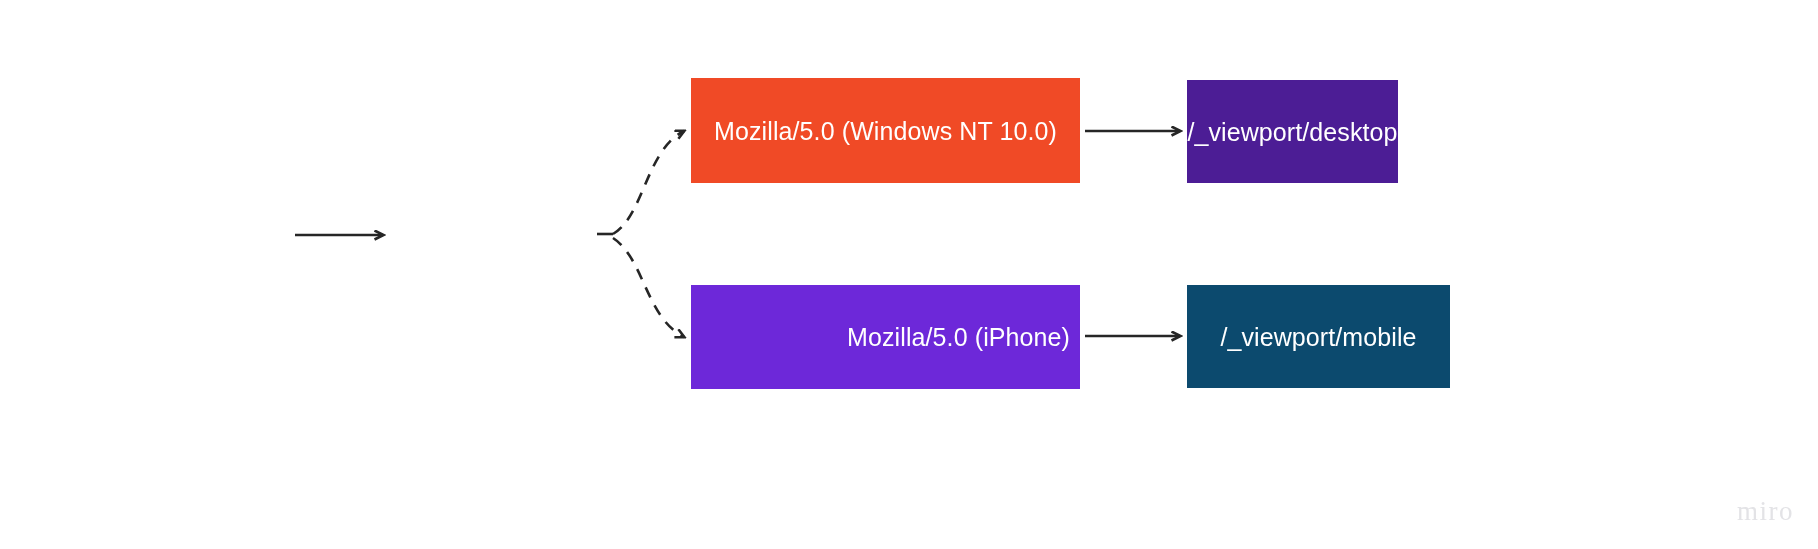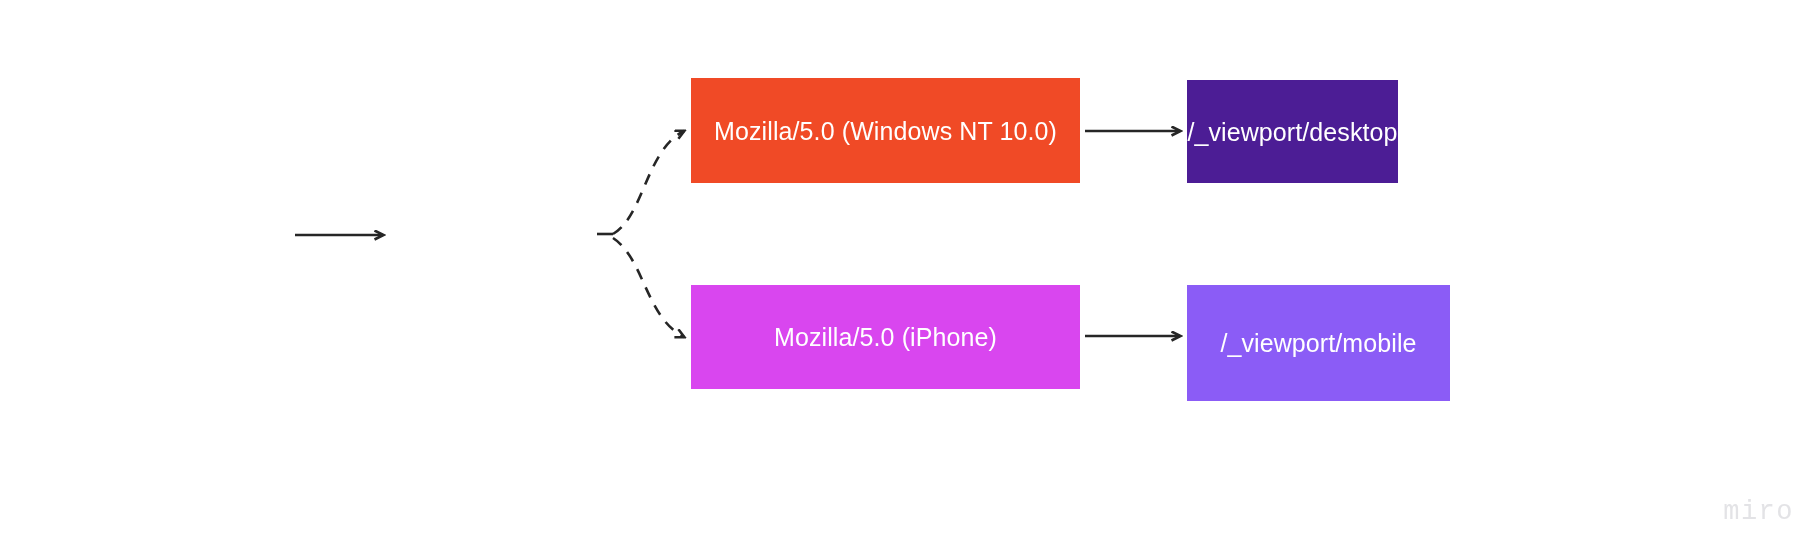--- a/index.html
+++ b/index.html
@@ -58,44 +58,45 @@
     top: 78px;
     width: 389px;
     height: 105px;
     background: #f04a26;
   }
   .node-ua-mobile {
     left: 691px;
     top: 285px;
     width: 389px;
     height: 104px;
-    background: #d946ef;
+    background: #6d28d9;
+    justify-content: flex-end;
   }
   .node-viewport-desktop {
     left: 1187px;
     top: 80px;
     width: 211px;
     height: 103px;
     background: #4c1d95;
   }
   .node-viewport-mobile {
     left: 1187px;
     top: 285px;
     width: 263px;
-    height: 116px;
-    background: #8b5cf6;
+    height: 103px;
+    background: #0c4a6e;
   }
   .watermark {
     position: absolute;
     right: 24px;
     bottom: 22px;
     color: #e3e3e6;
     font-size: 27px;
     letter-spacing: 1.5px;
-    font-family: Liberation Mono, monospace;
+    font-family: Liberation Serif, serif;
     user-select: none;
   }
 </style>
 </head>
 <body>
 
 <div id="canvas">
 
   <svg id="edge-layer" viewBox="0 0 1818 549">
     <defs>

